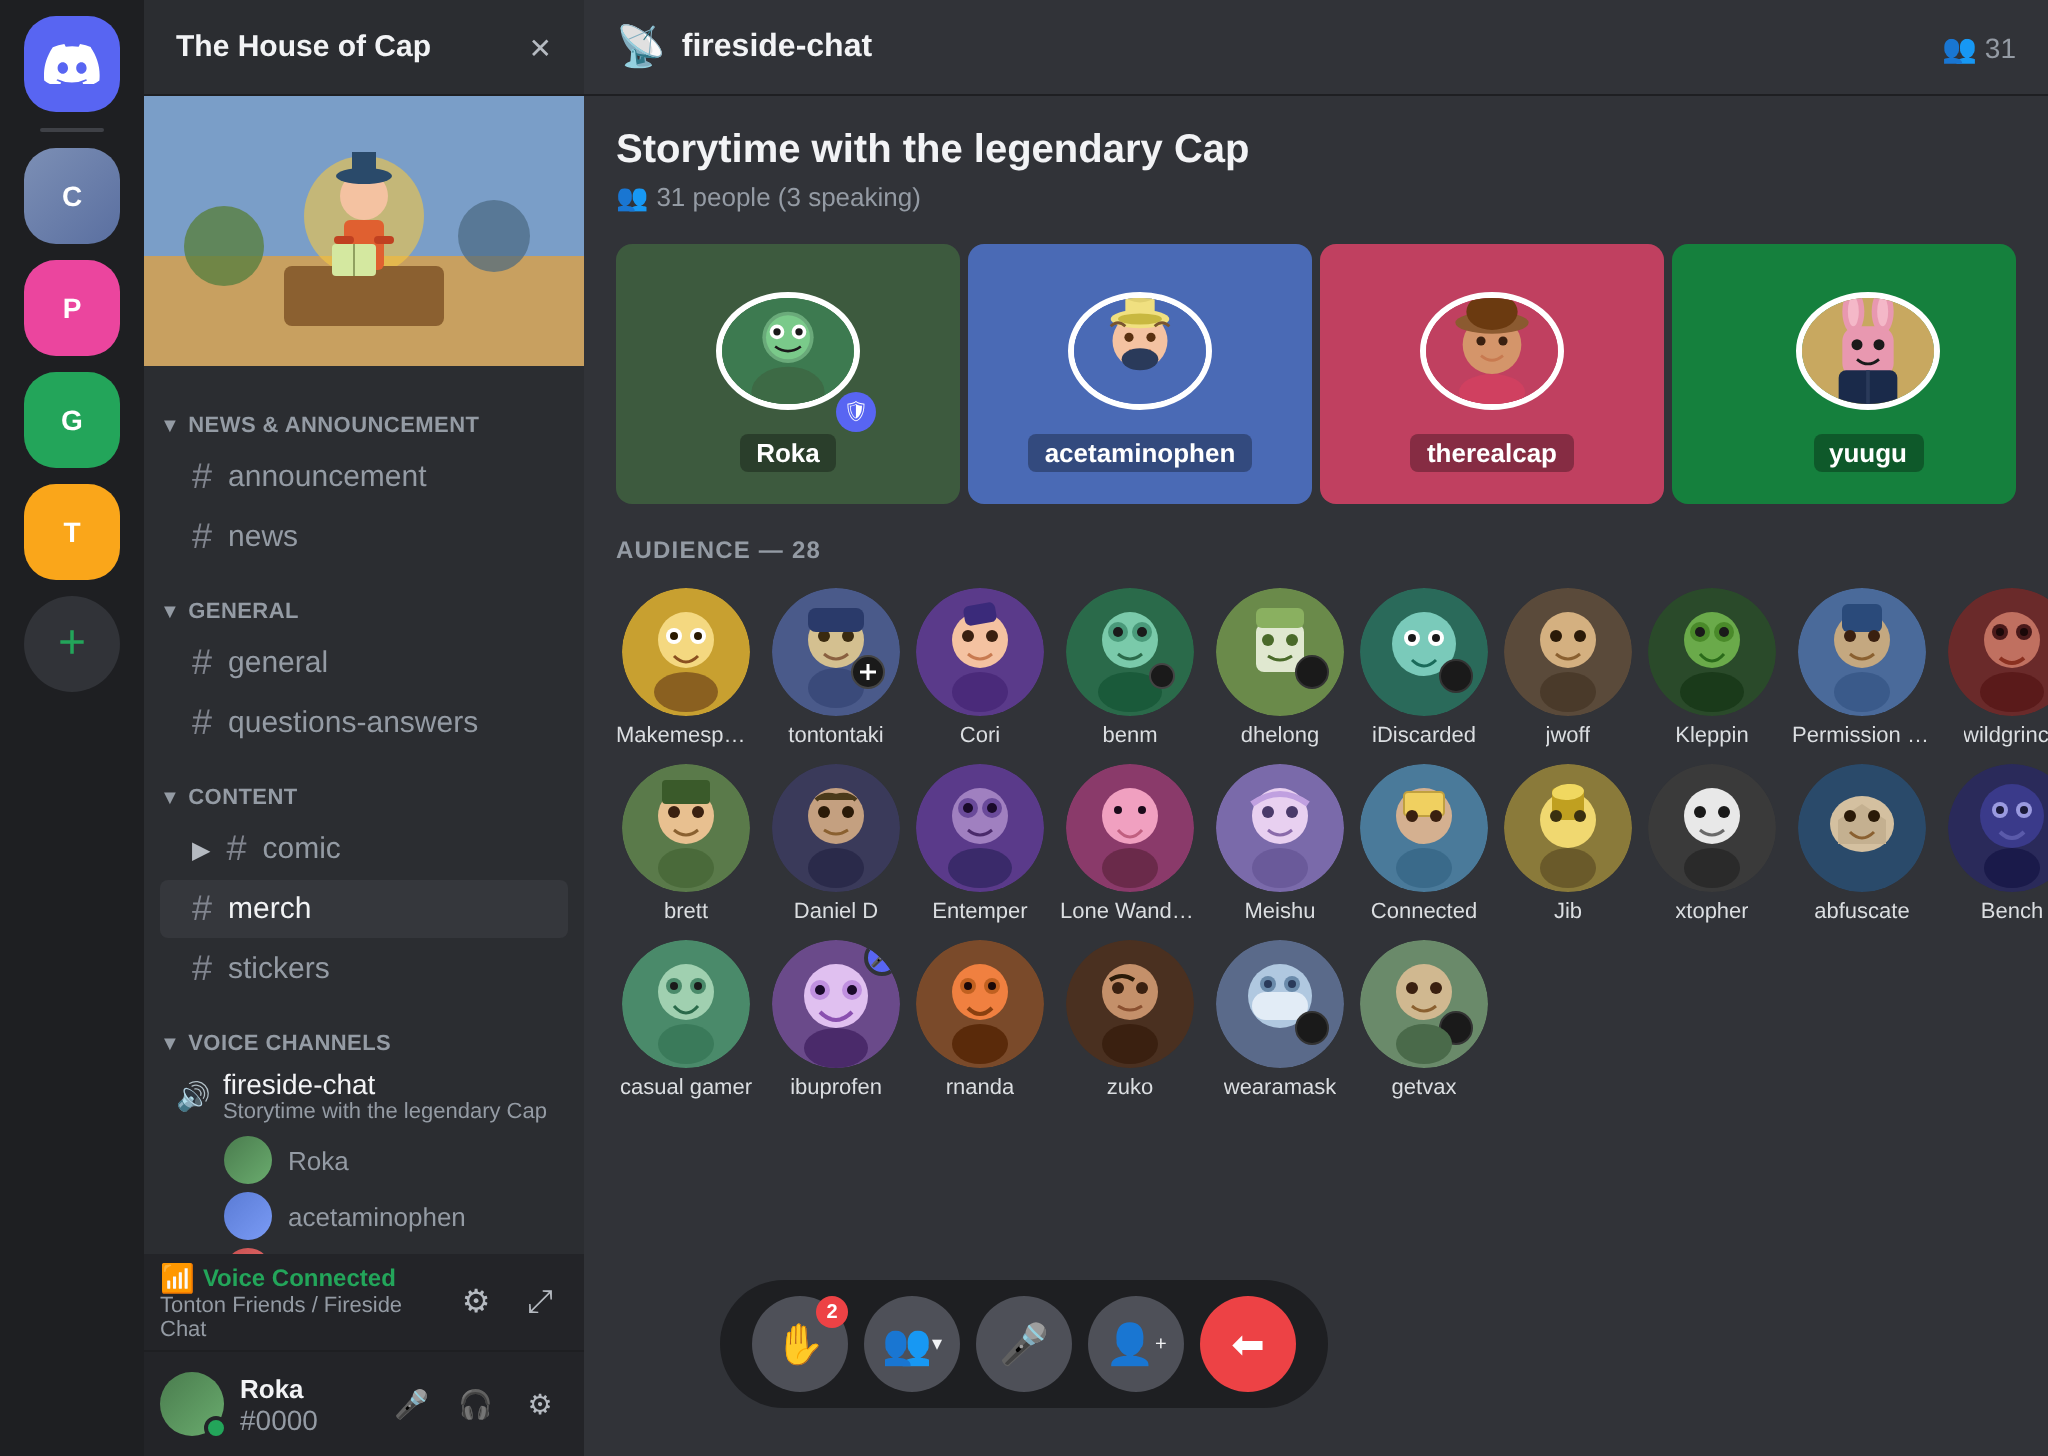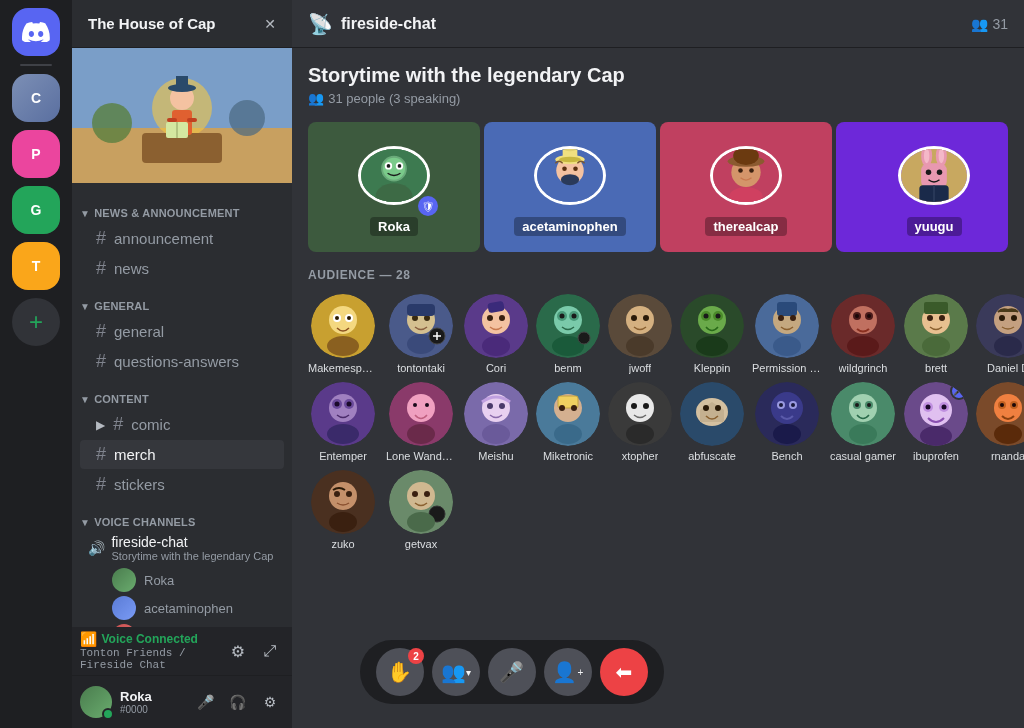--- a/index.html
+++ b/index.html
@@ -118,38 +118,38 @@
       padding: 0 8px;
       gap: 8px;
     }
     .user-panel-avatar {
       width: 32px; height: 32px; border-radius: 50%;
       background: #5865f2; flex-shrink: 0;
       position: relative;
     }
     .user-panel-info { flex: 1; min-width: 0; }
     .user-panel-name { color: #f2f3f5; font-size: 13px; font-weight: 600; }
-    .user-panel-tag { color: #949ba4; font-size: 10px; }
+    .user-panel-tag { color: #949ba4; font-size: 14px; }
     .user-panel-icons { display: flex; gap: 4px; }
     .panel-icon {
       width: 28px; height: 28px; border-radius: 4px;
       display: flex; align-items: center; justify-content: center;
       cursor: pointer; color: #b5bac1; font-size: 16px;
     }
 
     .voice-connected-bar {
       background: #232428;
       padding: 4px 8px 4px 8px;
       border-bottom: 1px solid #1e1f22;
     }
     .voice-connected-top {
       display: flex; align-items: center; justify-content: space-between;
     }
     .voice-connected-status { color: #23a55a; font-size: 12px; font-weight: 600; display: flex; align-items: center; gap: 4px; }
-    .voice-connected-channel { color: #949ba4; font-size: 11px; font-family: Liberation Mono, monospace; }
+    .voice-connected-channel { color: #949ba4; font-size: 11px; }
     .voice-connected-icons { display: flex; gap: 4px; }
 
     
     .main-content {
       flex: 1;
       display: flex;
       flex-direction: column;
       background: #313338;
       overflow: hidden;
     }
@@ -506,21 +506,21 @@
               <circle cx="42" cy="30" r="2.5" fill="#3a2010"></circle>
               <path d="M30 38 Q36 43 42 38" stroke="#c87a50" stroke-width="1.5" fill="none"></path>
 
               <ellipse cx="36" cy="58" rx="18" ry="10" fill="#d04060"></ellipse>
             </svg>
           </div>
         </div>
         <div class="speaker-name">therealcap</div>
       </div>
 
-      <div class="speaker-card" style="background:#6d28d9;padding-left:40px;">
+      <div class="speaker-card" style="background:#15803d;padding-left:40px;">
         <div class="avatar-ring" style="border-color:white;">
           <div class="avatar-inner" style="background:linear-gradient(135deg,#d8c890,#e8d8a0);display:flex;align-items:center;justify-content:center;">
             <svg width="72" height="72" viewBox="0 0 72 72">
               <circle cx="36" cy="36" r="36" fill="#c8a860"></circle>
 
               <rect x="22" y="22" width="28" height="28" rx="8" fill="#e898b0"></rect>
 
               <ellipse cx="28" cy="14" rx="6" ry="12" fill="#e898b0"></ellipse>
               <ellipse cx="44" cy="14" rx="6" ry="12" fill="#e898b0"></ellipse>
               <ellipse cx="28" cy="14" rx="3" ry="8" fill="#f4b8c8"></ellipse>
@@ -592,20 +592,45 @@
               <circle cx="26" cy="22" r="2.5" fill="#1a1a1a"></circle>
               <circle cx="38" cy="22" r="2.5" fill="#1a1a1a"></circle>
               <path d="M26 33 Q32 38 38 33" stroke="#2a6a4a" stroke-width="1.5" fill="none"></path>
               <ellipse cx="32" cy="52" rx="16" ry="10" fill="#1a5a3a"></ellipse>
               <circle cx="48" cy="44" r="6" fill="#1a1a1a" stroke="#444" stroke-width="1"></circle>
             </svg></div>
         <span class="audience-name">benm</span>
       </div>
       <div class="audience-member">
         <div class="audience-avatar"><svg width="64" height="64" viewBox="0 0 64 64">
+              <circle cx="32" cy="32" r="32" fill="#6a8a4a"></circle>
+              <rect x="20" y="18" width="24" height="24" rx="4" fill="#e0e8d0"></rect>
+              <circle cx="26" cy="26" r="3" fill="#4a6a2a"></circle>
+              <circle cx="38" cy="26" r="3" fill="#4a6a2a"></circle>
+              <path d="M26 34 Q32 38 38 34" stroke="#4a6a2a" stroke-width="1.5" fill="none"></path>
+              <rect x="20" y="10" width="24" height="10" rx="3" fill="#8ab060"></rect>
+              <circle cx="48" cy="42" r="8" fill="#1a1a1a" stroke="#333" stroke-width="1"></circle>
+            </svg></div>
+        <span class="audience-name">dhelong</span>
+      </div>
+      <div class="audience-member">
+        <div class="audience-avatar"><svg width="64" height="64" viewBox="0 0 64 64">
+              <circle cx="32" cy="32" r="32" fill="#2a6a5a"></circle>
+              <circle cx="32" cy="28" r="16" fill="#7acaba"></circle>
+              <circle cx="26" cy="25" r="4" fill="white"></circle>
+              <circle cx="38" cy="25" r="4" fill="white"></circle>
+              <circle cx="26" cy="25" r="2" fill="#1a1a1a"></circle>
+              <circle cx="38" cy="25" r="2" fill="#1a1a1a"></circle>
+              <path d="M26 36 Q32 42 38 36" stroke="#1a6a5a" stroke-width="1.5" fill="none"></path>
+              <circle cx="48" cy="44" r="8" fill="#1a1a1a" stroke="#333" stroke-width="1"></circle>
+            </svg></div>
+        <span class="audience-name">iDiscarded</span>
+      </div>
+      <div class="audience-member">
+        <div class="audience-avatar"><svg width="64" height="64" viewBox="0 0 64 64">
               <circle cx="32" cy="32" r="32" fill="#5a4a3a"></circle>
               <circle cx="32" cy="26" r="14" fill="#d4b080"></circle>
               <circle cx="26" cy="24" r="3" fill="#2a1a08"></circle>
               <circle cx="38" cy="24" r="3" fill="#2a1a08"></circle>
               <path d="M26 33 Q32 38 38 33" stroke="#8a6030" stroke-width="1.5" fill="none"></path>
               <ellipse cx="32" cy="52" rx="14" ry="10" fill="#4a3a2a"></ellipse>
             </svg></div>
         <span class="audience-name">jwoff</span>
       </div>
       <div class="audience-member">
@@ -712,21 +737,33 @@
       <div class="audience-member">
         <div class="audience-avatar"><svg width="64" height="64" viewBox="0 0 64 64">
               <circle cx="32" cy="32" r="32" fill="#4a7a9a"></circle>
               <circle cx="32" cy="26" r="14" fill="#d4b090"></circle>
               <rect x="22" y="14" width="20" height="12" rx="2" fill="#f0d060"></rect>
               <rect x="22" y="14" width="20" height="12" rx="2" fill="none" stroke="#c0a040" stroke-width="1"></rect>
               <circle cx="26" cy="26" r="3" fill="#3a2010"></circle>
               <circle cx="38" cy="26" r="3" fill="#3a2010"></circle>
               <ellipse cx="32" cy="52" rx="14" ry="10" fill="#3a6a8a"></ellipse>
             </svg></div>
-        <span class="audience-name">Miketronic</span>
+        <span class="audience-name">Connected</span>
+      </div>
+      <div class="audience-member">
+        <div class="audience-avatar"><svg width="64" height="64" viewBox="0 0 64 64">
+              <circle cx="32" cy="32" r="32" fill="#8a7a3a"></circle>
+              <circle cx="32" cy="28" r="14" fill="#f0d870"></circle>
+              <rect x="24" y="12" width="16" height="16" rx="2" fill="#c0a020"></rect>
+              <ellipse cx="32" cy="14" rx="8" ry="4" fill="#f0d860" transform="rotate(-5 32 14)"></ellipse>
+              <circle cx="26" cy="26" r="3" fill="#3a3010"></circle>
+              <circle cx="38" cy="26" r="3" fill="#3a3010"></circle>
+              <ellipse cx="32" cy="52" rx="14" ry="10" fill="#6a5a2a"></ellipse>
+            </svg></div>
+        <span class="audience-name">Jib</span>
       </div>
       <div class="audience-member">
         <div class="audience-avatar"><svg width="64" height="64" viewBox="0 0 64 64">
               <circle cx="32" cy="32" r="32" fill="#3a3a3a"></circle>
               <circle cx="32" cy="26" r="14" fill="#e8e8e8"></circle>
               <circle cx="26" cy="24" r="3" fill="#1a1a1a"></circle>
               <circle cx="38" cy="24" r="3" fill="#1a1a1a"></circle>
               <path d="M26 33 Q32 38 38 33" stroke="#6a6a6a" stroke-width="1.5" fill="none"></path>
               <ellipse cx="32" cy="52" rx="14" ry="10" fill="#2a2a2a"></ellipse>
             </svg></div>
@@ -805,20 +842,33 @@
               <circle cx="26" cy="24" r="3" fill="#3a2010"></circle>
               <circle cx="38" cy="24" r="3" fill="#3a2010"></circle>
               <path d="M26 33 Q32 37 38 33" stroke="#8a5030" stroke-width="1.5" fill="none"></path>
               <path d="M22 20 Q28 16 34 20" stroke="#2a1a08" stroke-width="2" fill="none"></path>
               <ellipse cx="32" cy="52" rx="14" ry="10" fill="#3a2010"></ellipse>
             </svg></div>
         <span class="audience-name">zuko</span>
       </div>
       <div class="audience-member">
         <div class="audience-avatar"><svg width="64" height="64" viewBox="0 0 64 64">
+              <circle cx="32" cy="32" r="32" fill="#5a6a8a"></circle>
+              <circle cx="32" cy="28" r="16" fill="#b0c8e0"></circle>
+              <rect x="18" y="26" width="28" height="14" rx="7" fill="#e8f0f8" opacity="0.9"></rect>
+              <circle cx="26" cy="22" r="4" fill="#6a8aaa"></circle>
+              <circle cx="38" cy="22" r="4" fill="#6a8aaa"></circle>
+              <circle cx="26" cy="22" r="2" fill="#2a3a5a"></circle>
+              <circle cx="38" cy="22" r="2" fill="#2a3a5a"></circle>
+              <circle cx="48" cy="44" r="8" fill="#1a1a1a" stroke="#333" stroke-width="1"></circle>
+            </svg></div>
+        <span class="audience-name">wearamask</span>
+      </div>
+      <div class="audience-member">
+        <div class="audience-avatar"><svg width="64" height="64" viewBox="0 0 64 64">
               <circle cx="32" cy="32" r="32" fill="#6a8a6a"></circle>
               <circle cx="32" cy="26" r="14" fill="#d0b890"></circle>
               <circle cx="26" cy="24" r="3" fill="#3a2010"></circle>
               <circle cx="38" cy="24" r="3" fill="#3a2010"></circle>
               <path d="M26 33 Q32 38 38 33" stroke="#8a6030" stroke-width="1.5" fill="none"></path>
               <circle cx="48" cy="44" r="8" fill="#1a1a1a" stroke="#333" stroke-width="1"></circle>
               <ellipse cx="32" cy="52" rx="14" ry="10" fill="#4a6a4a"></ellipse>
             </svg></div>
         <span class="audience-name">getvax</span>
       </div>

